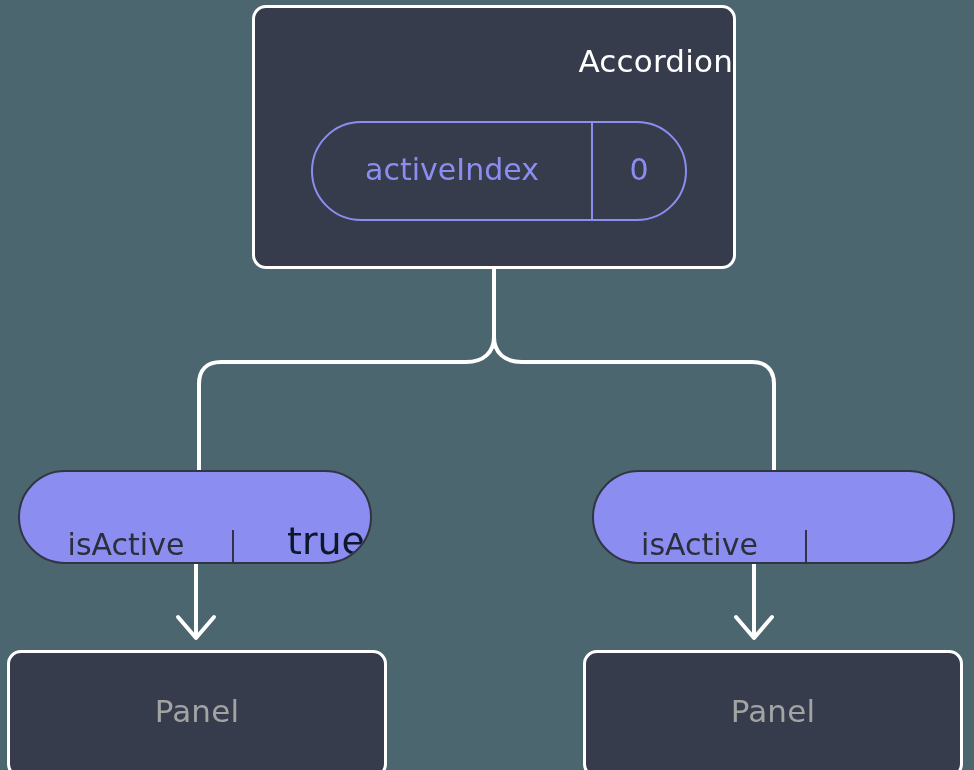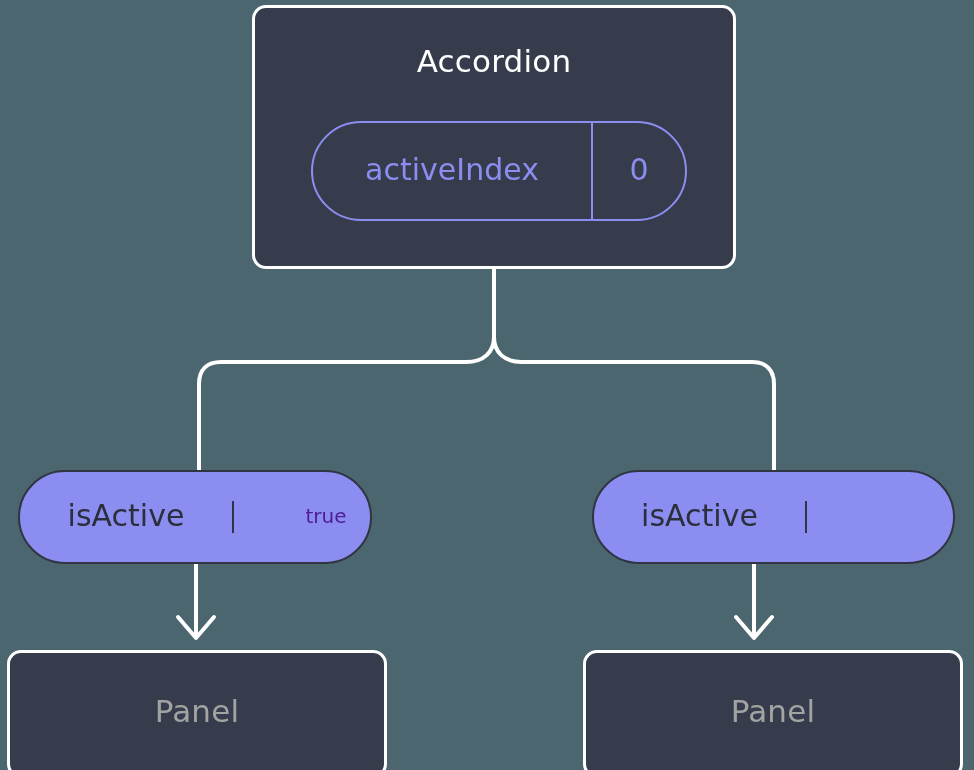--- a/index.html
+++ b/index.html
@@ -45,21 +45,21 @@
     left: 252px;
     top: 5px;
     width: 484px;
     height: 264px;
   }
   .card-title {
     position: absolute;
     left: 0;
     right: 0;
     top: 38px;
-    text-align: center;
+    text-align: right;
     color: #ffffff;
     font-size: 31px;
     letter-spacing: 0.2px;
     font-family: "DejaVu Sans", sans-serif;
     font-weight: 400;
     line-height: 1;
   }
 
   
   .pill-outline {
@@ -98,21 +98,21 @@
     font-size: 30px;
     line-height: 1;
     padding-bottom: 2px;
   }
 
   
   .pill-filled {
     position: absolute;
     box-sizing: border-box;
     display: flex;
-    align-items: center;
+    align-items: flex-end;
     background: #8b8ef0;
     border: 2px solid #2f3542;
     border-radius: 999px;
     overflow: hidden;
     z-index: 3;
     gap: 48px;
   }
   .pill-filled .pill-key {
     display: flex;
     align-items: center;
@@ -121,22 +121,22 @@
     font-size: 30px;
     border-right: 2px solid #2f3542;
     line-height: 1;
     padding-bottom: 2px;
   }
   .pill-filled .pill-val {
     flex: 1 1 auto;
     display: flex;
     align-items: center;
     justify-content: center;
-    color: #4c1d95;
-    font-size: 20px;
+    color: #0f172a;
+    font-size: 38px;
     line-height: 1;
     padding-bottom: 2px;
   }
 
   #left-isactive-pill {
     left: 18px;
     top: 470px;
     width: 354px;
     height: 94px;
   }

